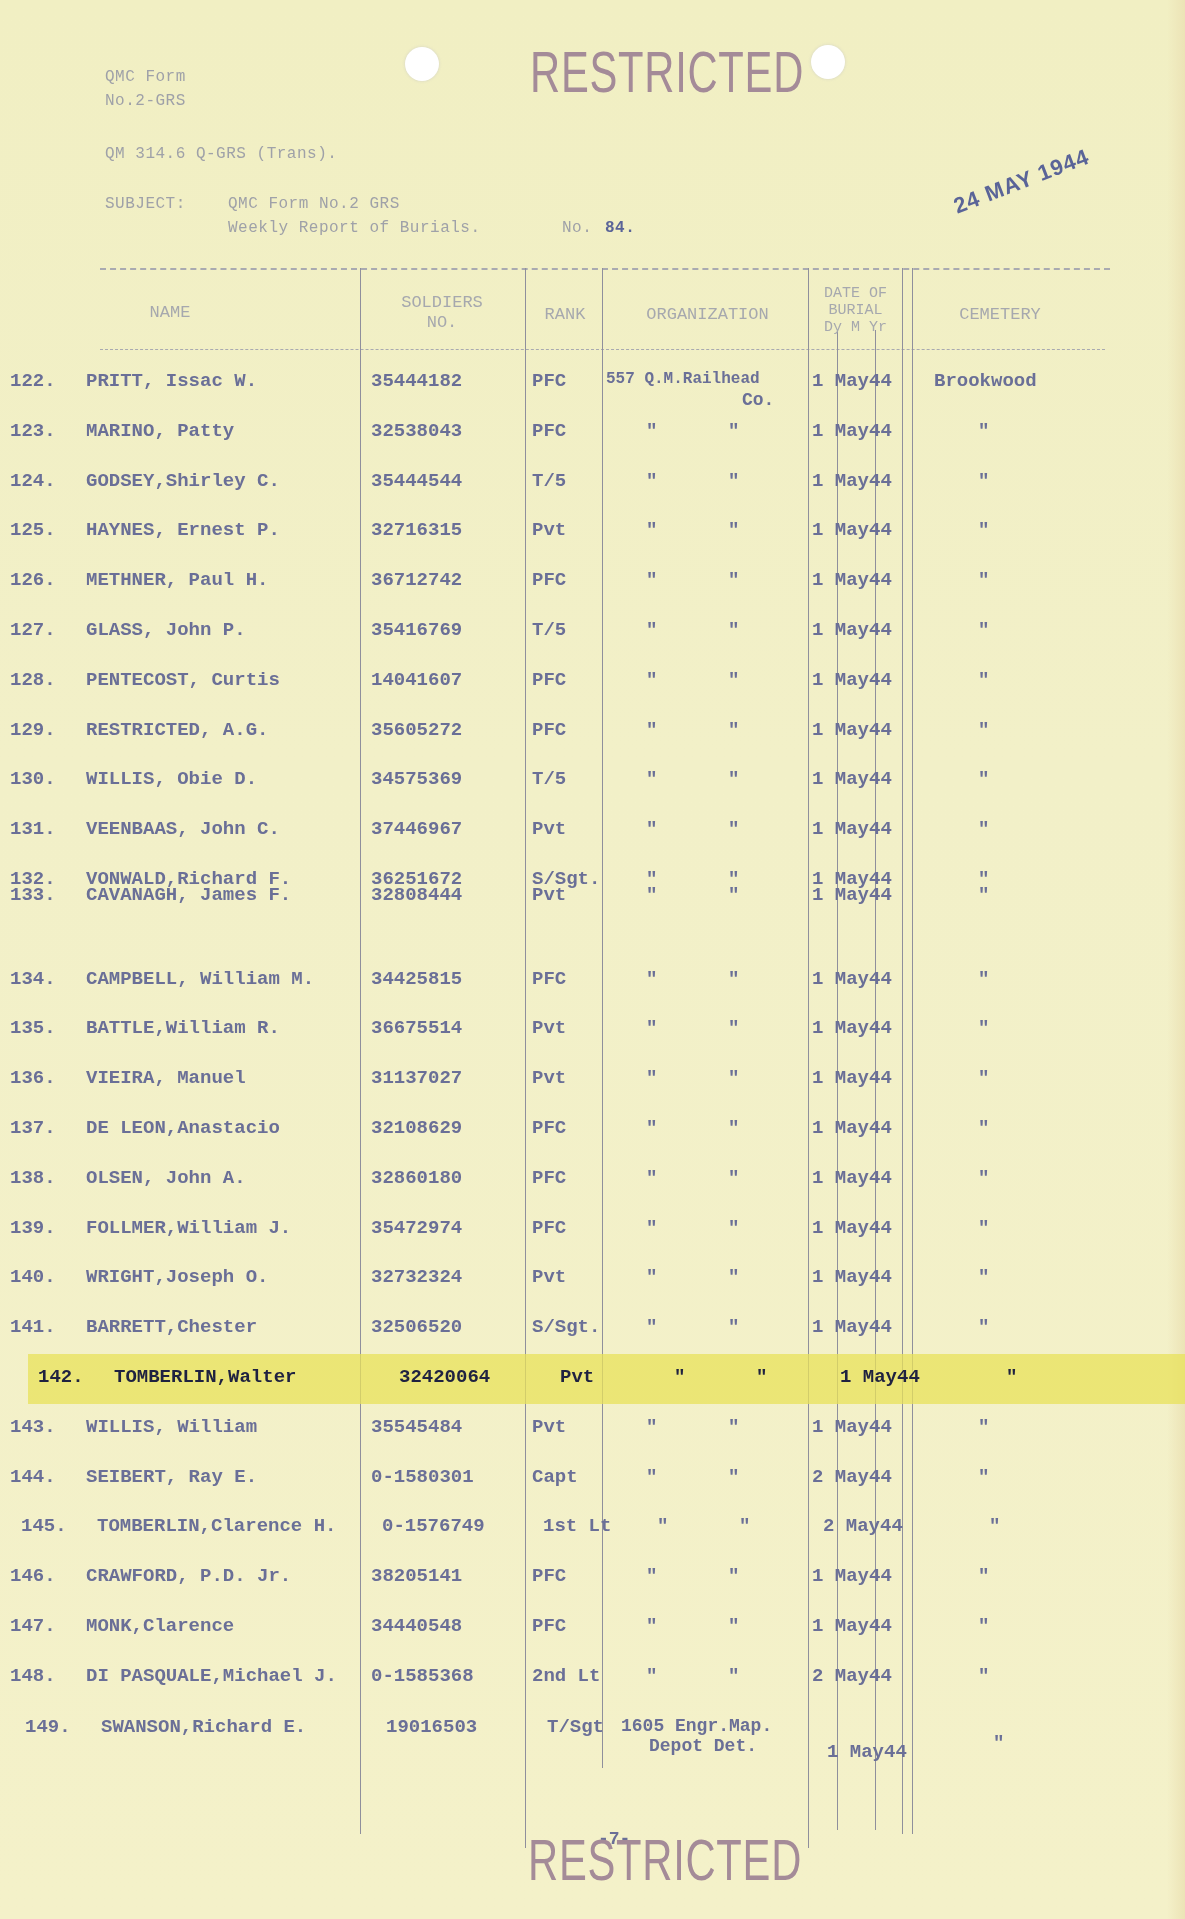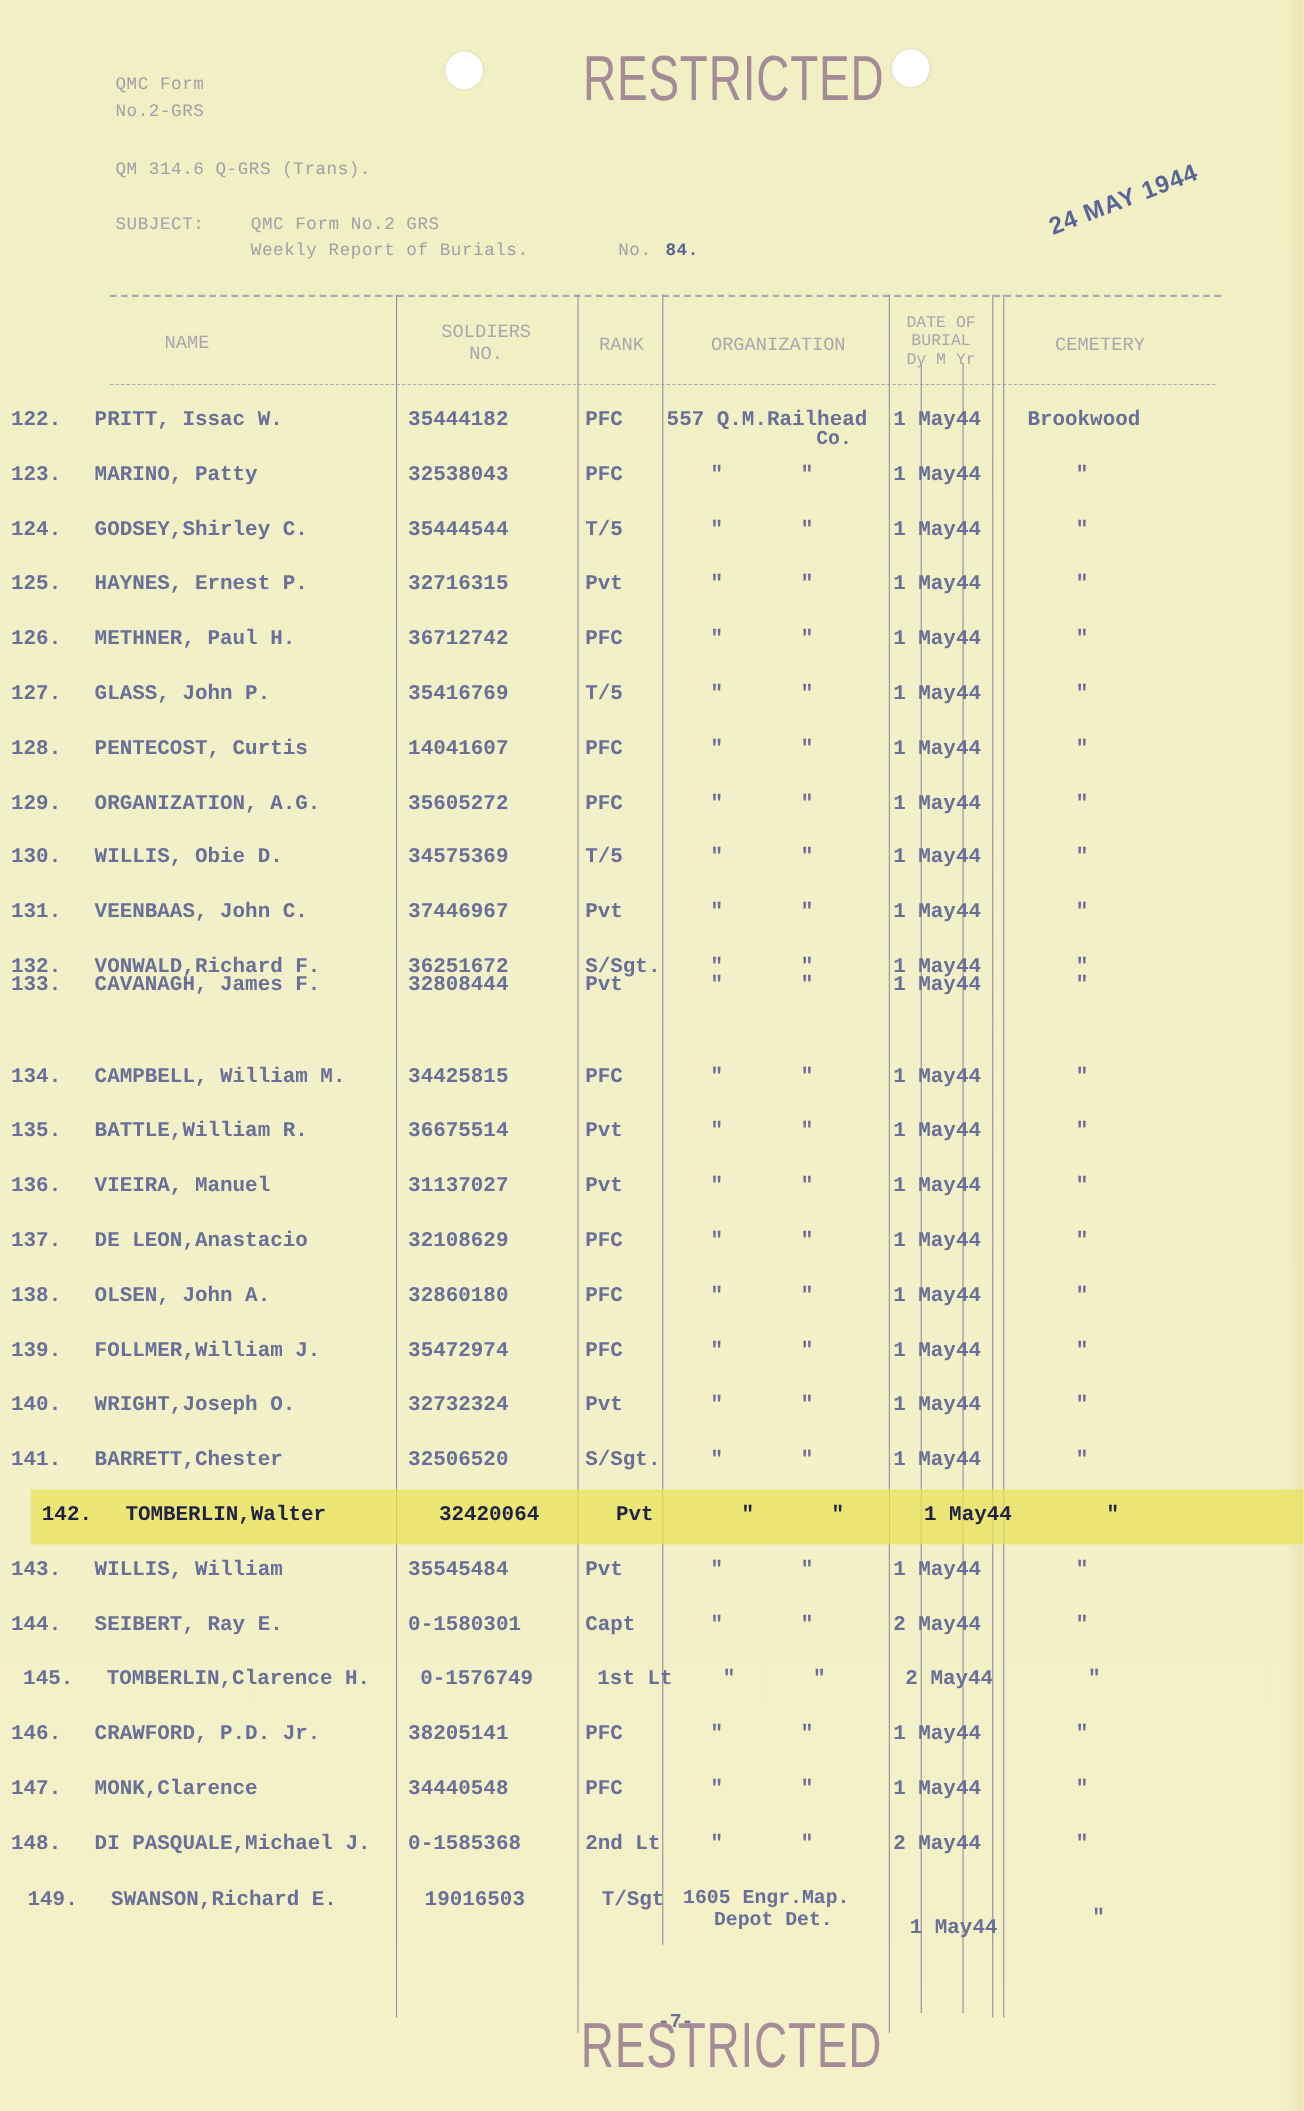--- a/index.html
+++ b/index.html
@@ -97,21 +97,21 @@
   <div>Dy M Yr</div>
 </div>
 <div class="hdr" style="left:930px;top:305px;width:140px;">CEMETERY</div>
 
 <div id="rows">
     <div class="row" style="top: 358px;">
       <span class="cell c-num">122.</span>
       <span class="cell c-name">PRITT, Issac W.</span>
       <span class="cell c-sn">35444182</span>
       <span class="cell c-rank">PFC</span>
-      <span class="cell c-org1" style="left: 606px; font-size: 19px;">557 Q.M.Railhead</span>
+      <span class="cell c-org1" style="left: 606px; font-size: 16px;">557 Q.M.Railhead</span>
       <span class="cell c-date">1 May44</span>
       <span class="cell c-cem" style="left: 934px;">Brookwood</span>
       <span class="cell" style="top: 32px; left: 742px; font-size: 18px;">Co.</span>
     </div>
     <div class="row" style="top: 408px;">
       <span class="cell c-num">123.</span>
       <span class="cell c-name">MARINO, Patty</span>
       <span class="cell c-sn">32538043</span>
       <span class="cell c-rank">PFC</span>
       <span class="cell c-org1" style="left: 646px;">"</span>
@@ -164,21 +164,21 @@
       <span class="cell c-name">PENTECOST, Curtis</span>
       <span class="cell c-sn">14041607</span>
       <span class="cell c-rank">PFC</span>
       <span class="cell c-org1" style="left: 646px;">"</span>
       <span class="cell c-org2">"</span>
       <span class="cell c-date">1 May44</span>
       <span class="cell c-cem" style="left: 978px;">"</span>
     </div>
     <div class="row" style="top: 707px;">
       <span class="cell c-num">129.</span>
-      <span class="cell c-name">ORGANIZATION, A.G.</span>
+      <span class="cell c-name">RESTRICTED, A.G.</span>
       <span class="cell c-sn">35605272</span>
       <span class="cell c-rank">PFC</span>
       <span class="cell c-org1" style="left: 646px;">"</span>
       <span class="cell c-org2">"</span>
       <span class="cell c-date">1 May44</span>
       <span class="cell c-cem" style="left: 978px;">"</span>
     </div>
     <div class="row" style="top: 756px;">
       <span class="cell c-num">130.</span>
       <span class="cell c-name">WILLIS, Obie D.</span>

